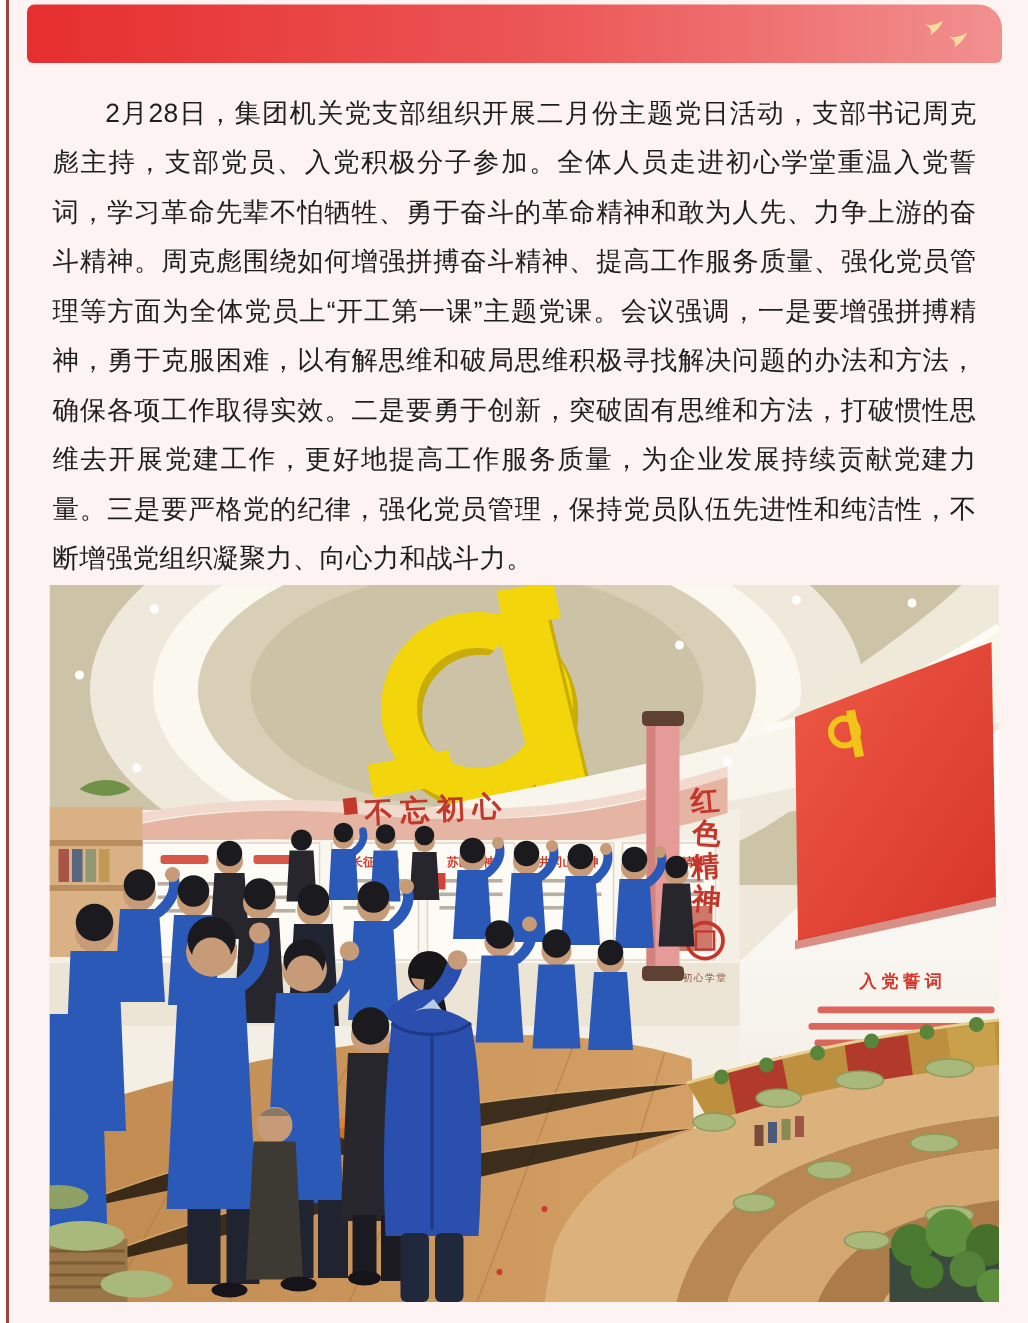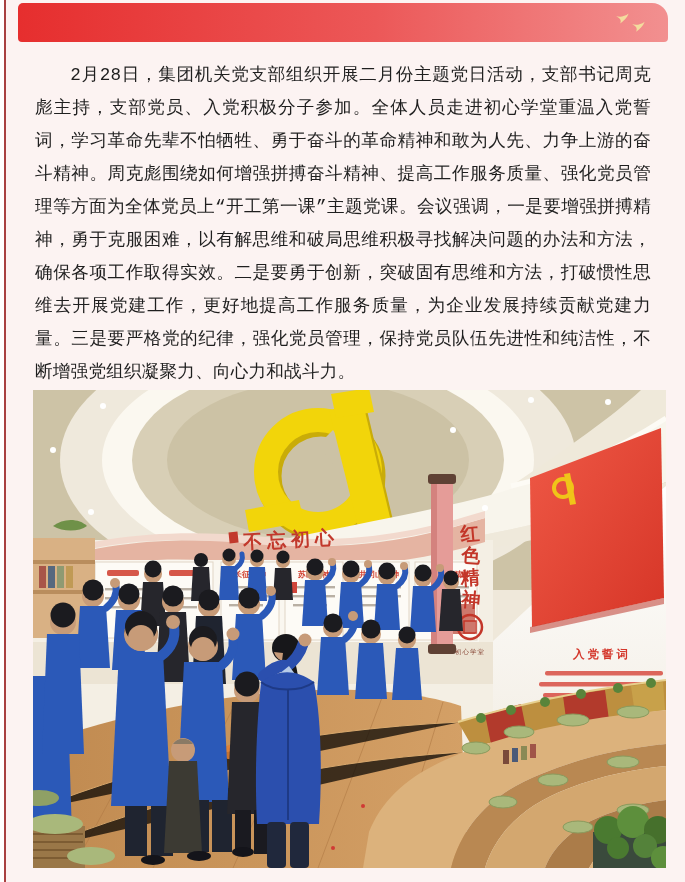--- a/index.html
+++ b/index.html
@@ -6,21 +6,21 @@
   body{background:#ffffff;font-family:"Liberation Sans","DejaVu Sans",sans-serif;}
   .page{position:relative;width:685px;height:882px;background:#ffffff;overflow:hidden;}
   .content-bg{position:absolute;left:6px;top:0;width:679px;height:882px;background:#fcf3f2;}
   .left-line{position:absolute;left:4px;top:0;width:2px;height:882px;background:#a84040;}
   .header-bar{position:absolute;left:18px;top:3px;width:650px;height:39px;
     background:linear-gradient(90deg,#e62e2e 0%,#ec5858 55%,#f29090 100%);
     border-radius:5px 16px 4px 4px;}
   .birds{position:absolute;right:14px;top:6px;width:40px;height:30px;}
   .article{position:absolute;left:35px;top:59px;width:616px;
     font-size:17.6px;line-height:33px;color:#1f1f1f;
-    text-align:justify;text-indent:2em;letter-spacing:0.2px;font-family:Liberation Mono, monospace;}
+    text-align:justify;text-indent:2em;letter-spacing:0.2px;}
   .photo-frame{position:absolute;left:33px;top:390px;width:633px;height:478px;overflow:hidden;background:#efe8da;}
   .photo-frame svg{display:block;}
 </style>
 </head>
 <body>
 
 <div class="page">
   <div class="content-bg"></div>
   <div class="left-line"></div>
 

